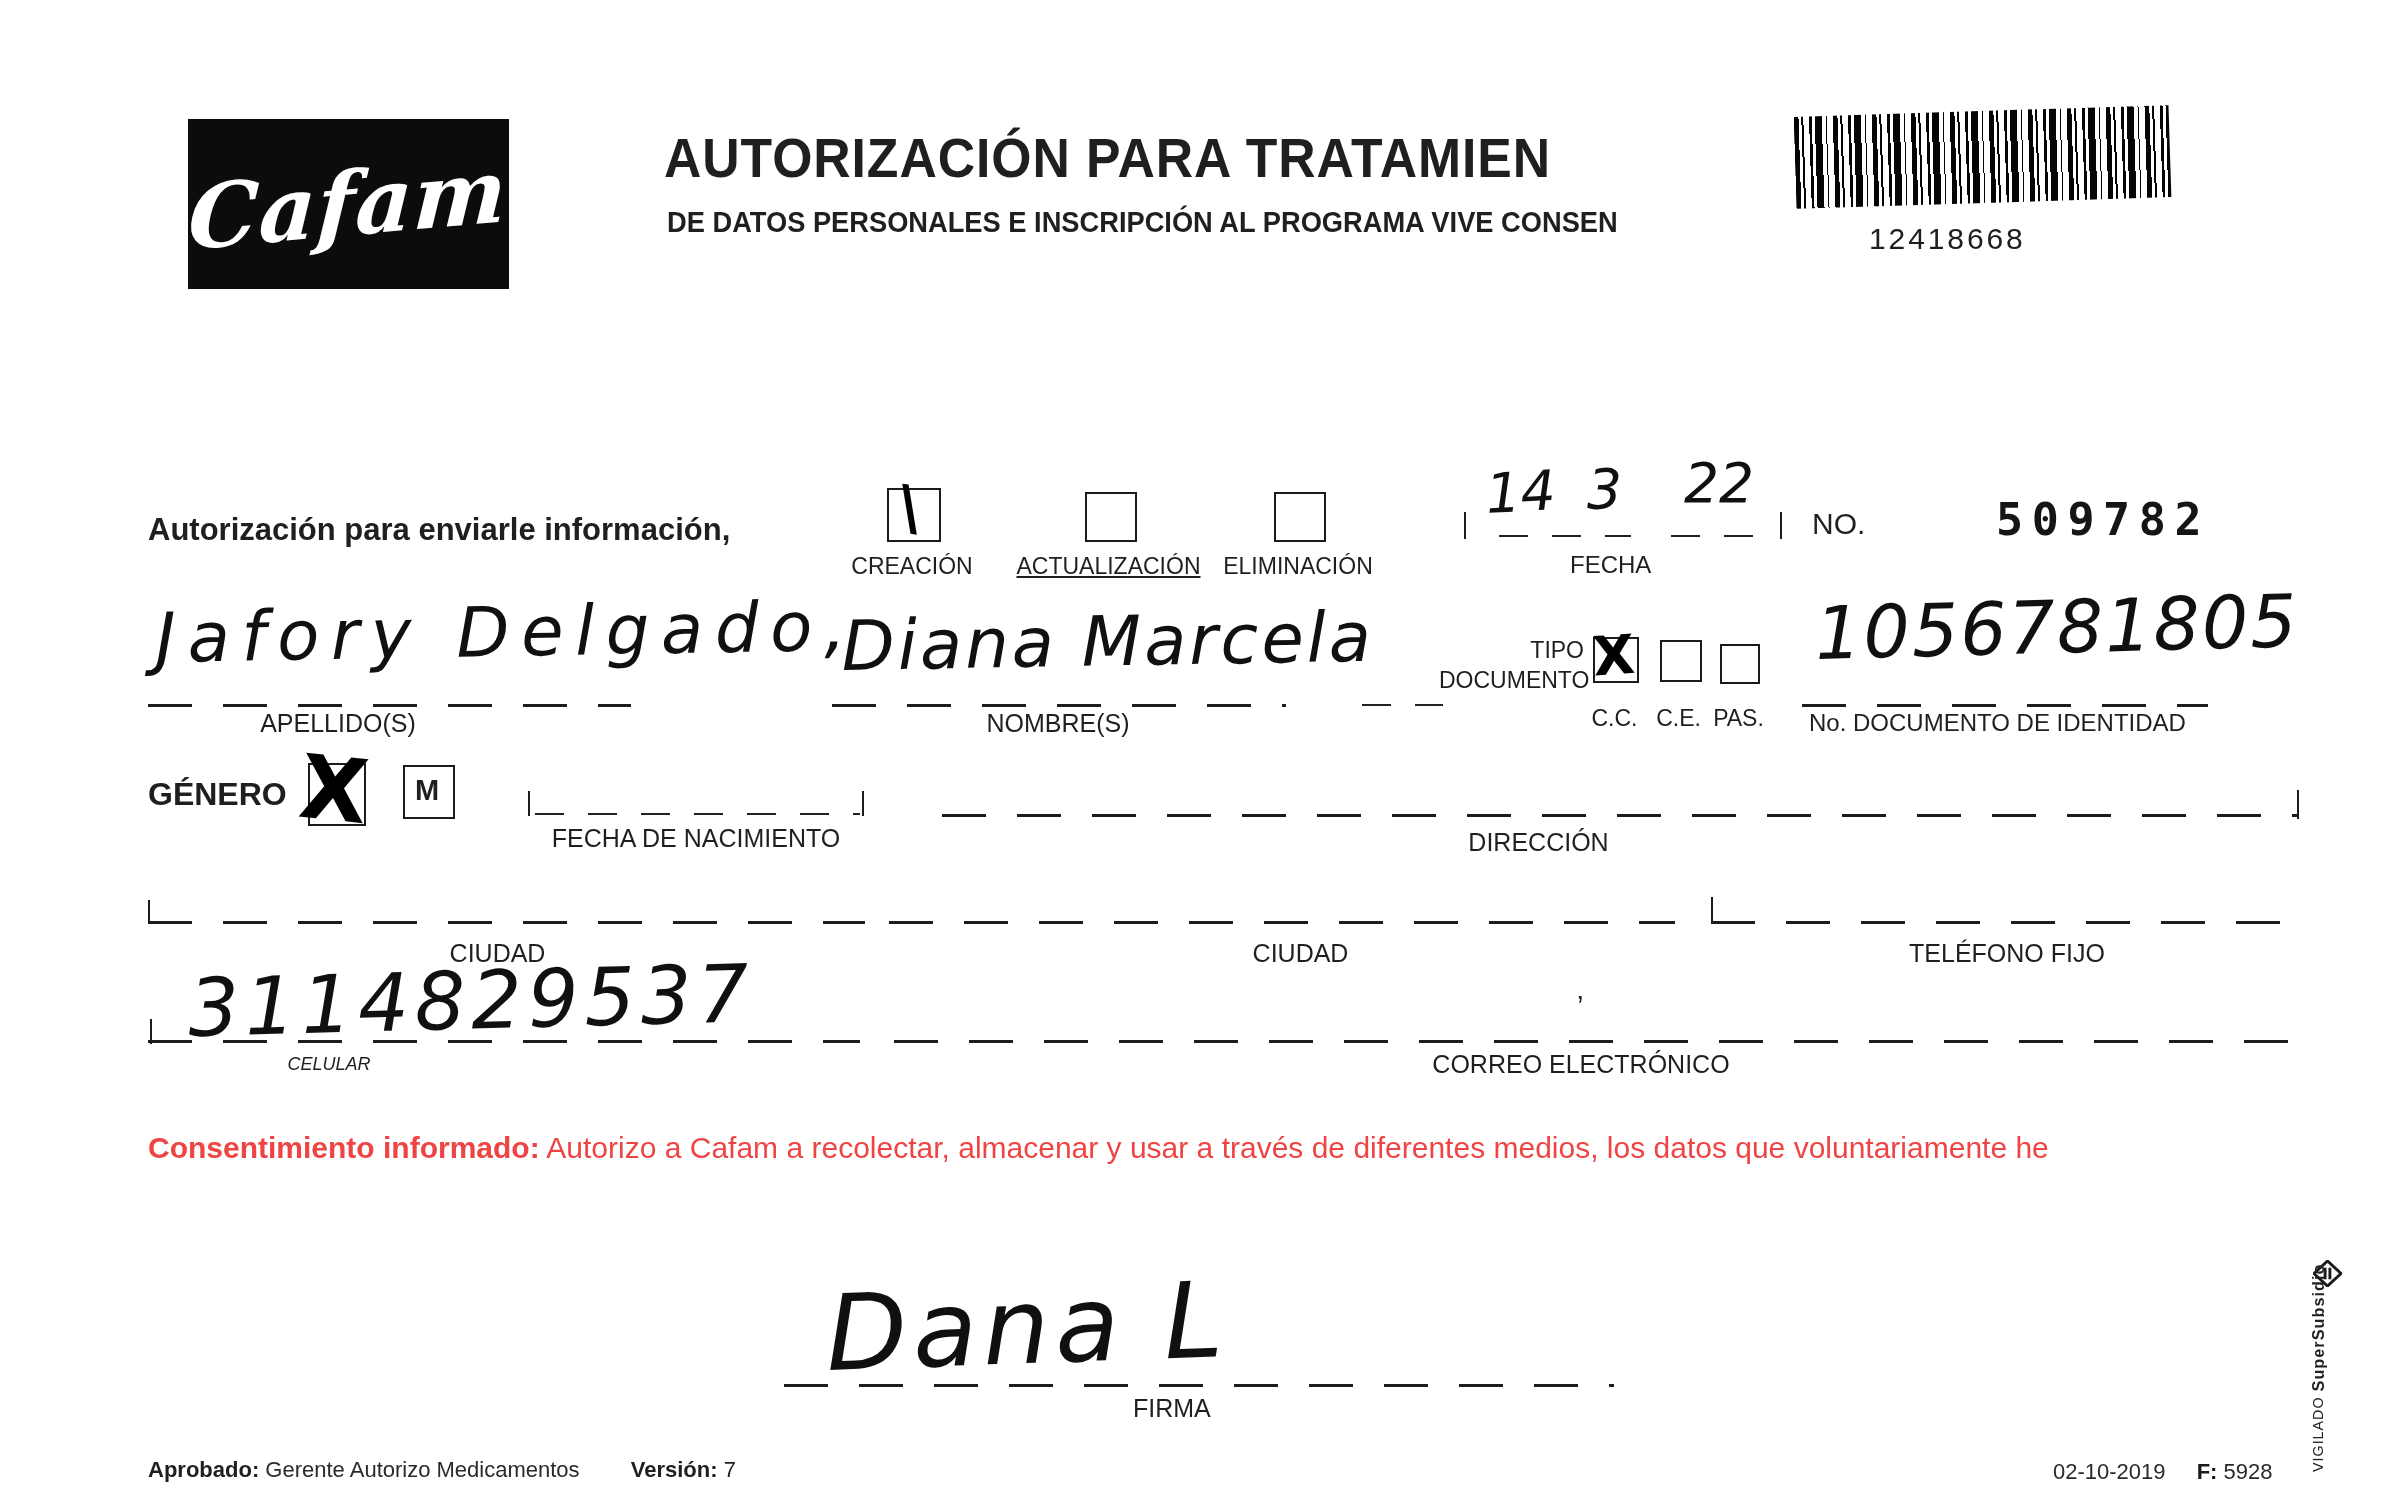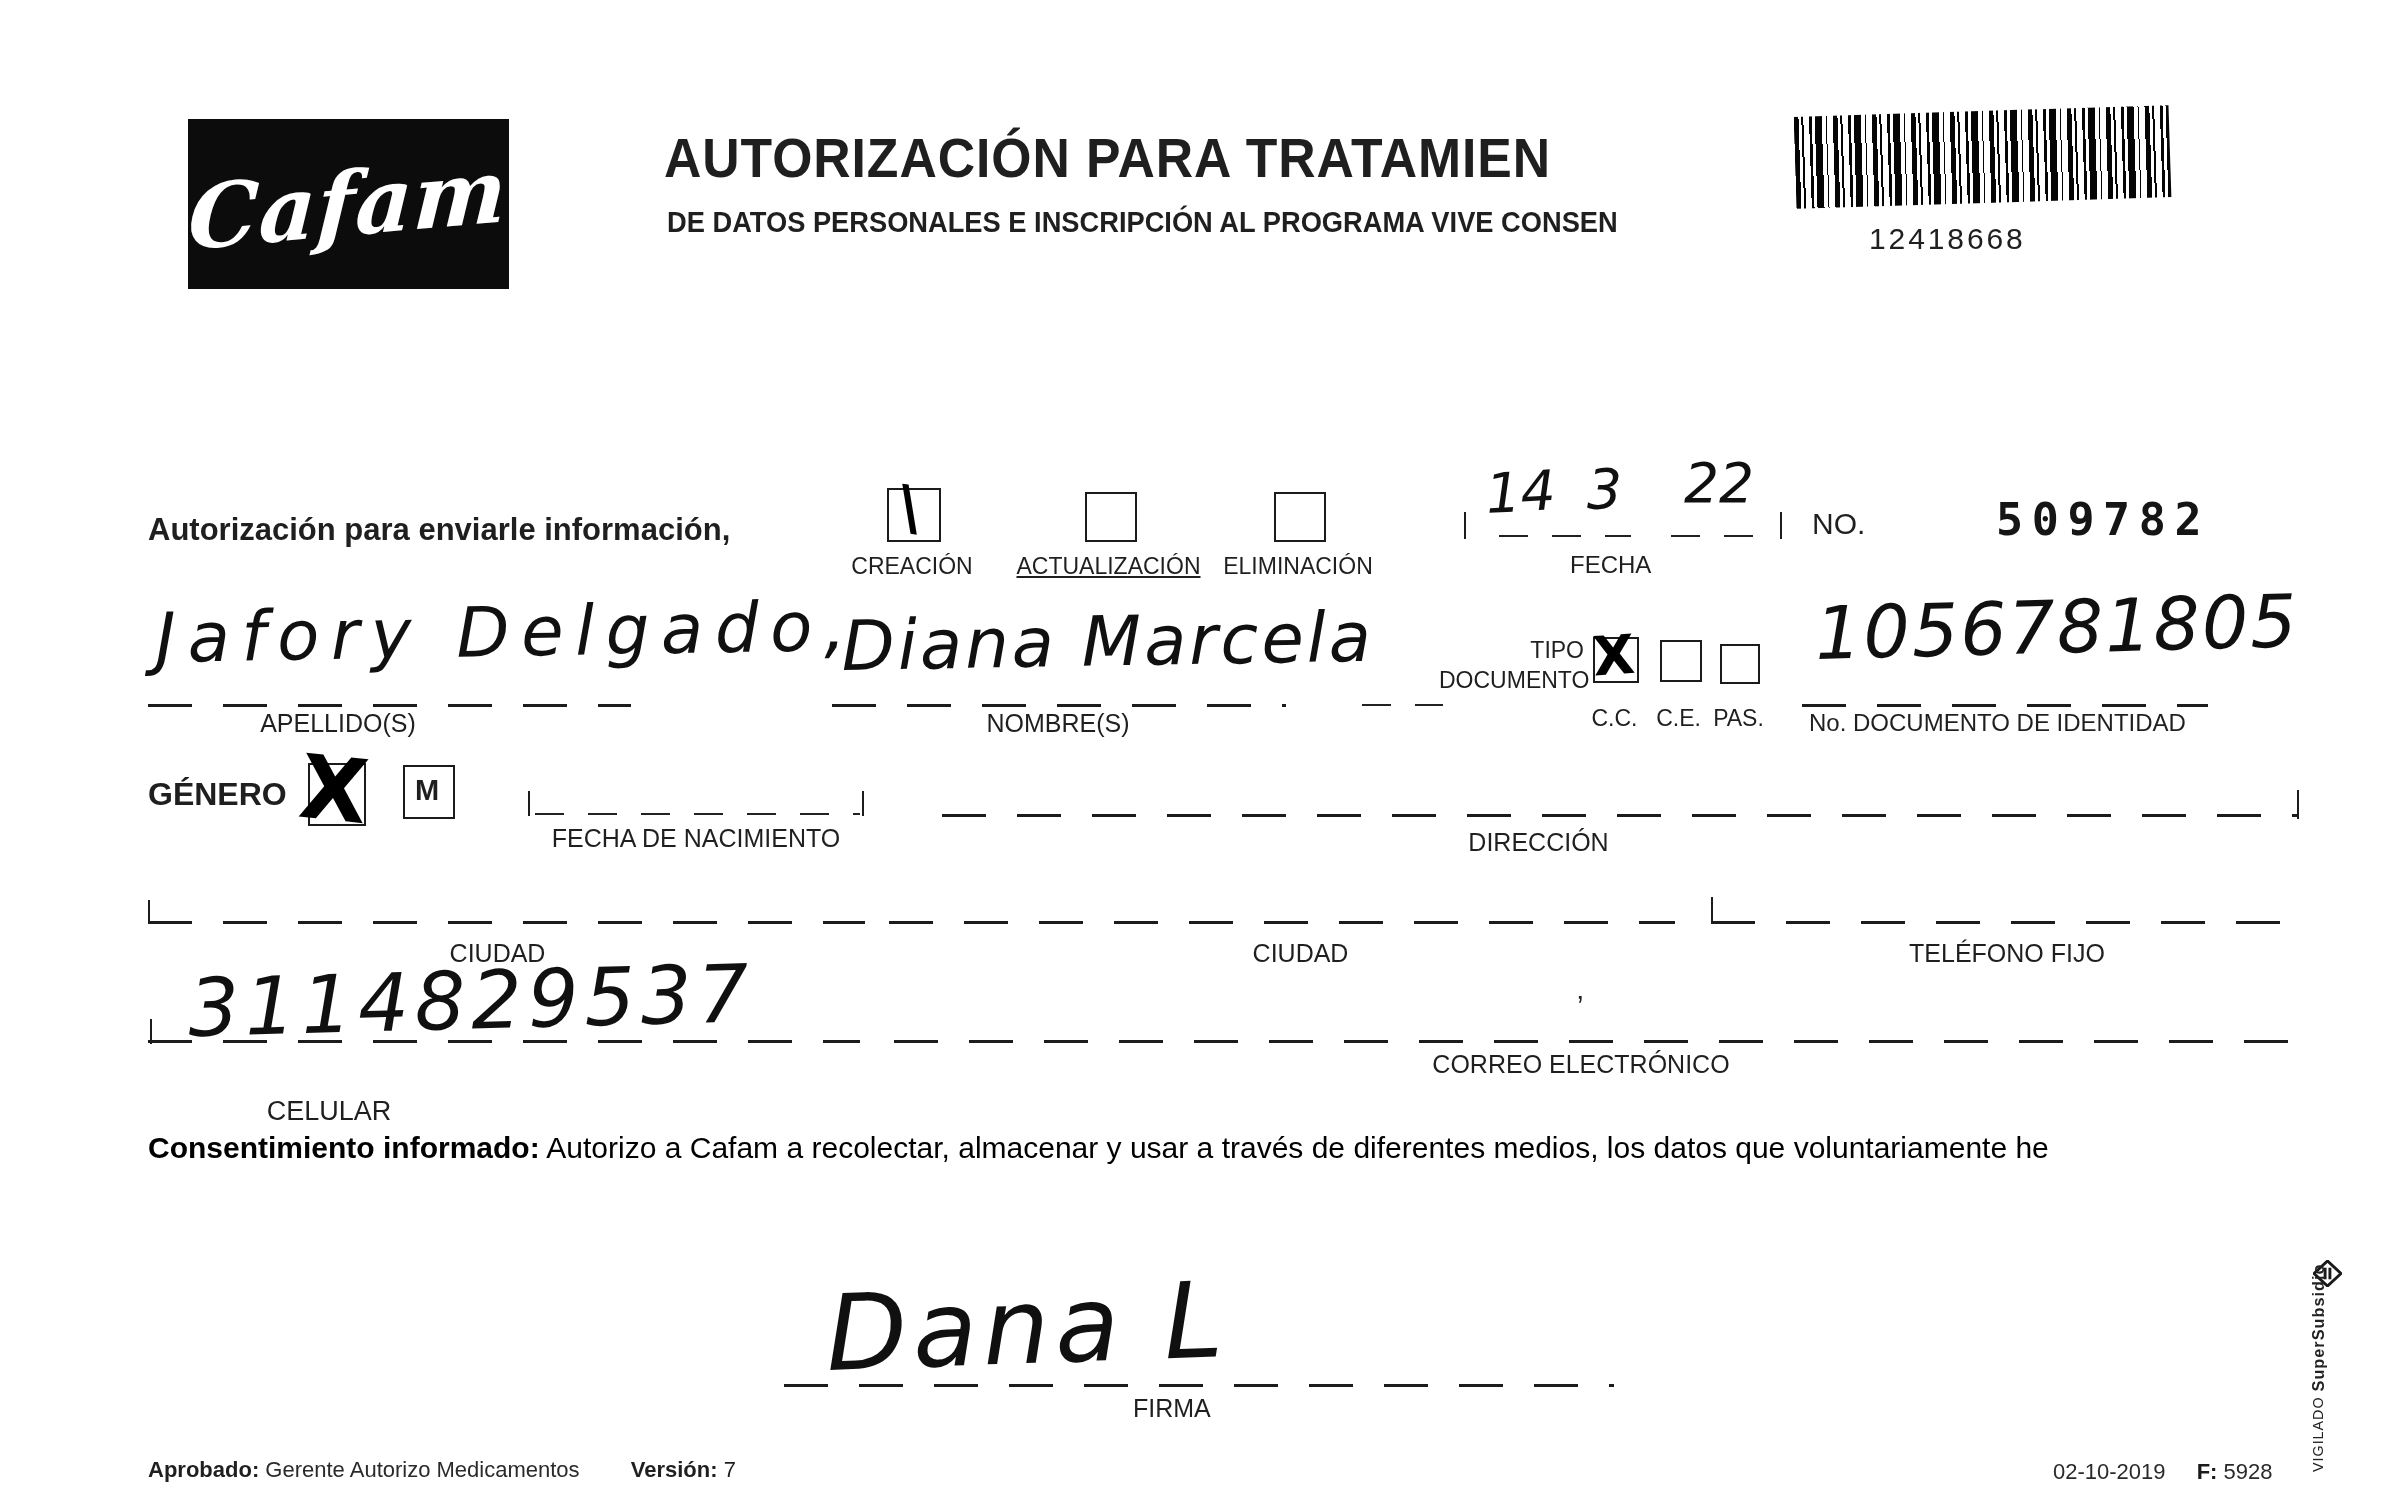--- a/index.html
+++ b/index.html
@@ -27,21 +27,21 @@
     font-size:88px; transform:rotate(-5deg) skewX(-8deg); letter-spacing:1px;
   }
   .barcode {
     background-image:repeating-linear-gradient(90deg,
       #050505 0 4.8px, #fff 4.8px 7.6px, #050505 7.6px 9.6px, #fff 9.6px 15.3px,
       #050505 15.3px 18px, #fff 18px 21px, #050505 21px 28px, #fff 28px 32px,
       #050505 32px 33px, #fff 33px 39px);
     transform:rotate(-1.8deg);
   }
   .stamp { font-family:"DejaVu Sans Mono", monospace; font-weight:bold; letter-spacing:8.6px; color:#151515; }
-  .consent { font-size:30px; line-height:43px; color:#000000; }
+  .consent { font-size:30px; line-height:43px; color:#ef4444; }
   .vertical {
     writing-mode:vertical-rl; transform:rotate(180deg); white-space:nowrap;
     font-size:14.3px; color:#222; letter-spacing:1px;
   }
 </style>
 </head>
 <body>
 
 <div class="page">
 
@@ -127,21 +127,21 @@
   <div class="abs dashline" style="left:889px; top:921px; width:786px;"></div>
   <div class="abs lbl ctr" style="left:1224px; top:939px; width:153px; font-size:25px;">CIUDAD</div>
 
   <div class="abs tick" style="left:1711px; top:897px; height:25px;"></div>
   <div class="abs dashline" style="left:1711px; top:921px; width:587px;"></div>
   <div class="abs lbl ctr" style="left:1902px; top:939px; width:210px; font-size:25px;">TELÉFONO FIJO</div>
 
   <div class="abs hand" style="left:187px; top:962px; font-size:80px; letter-spacing:5.7px; transform:rotate(-1.5deg);">3114829537</div>
   <div class="abs tick" style="left:150px; top:1019px; height:25px;"></div>
   <div class="abs dashline" style="left:148px; top:1040px; width:712px;"></div>
-  <div class="abs lbl ctr" style="left:250px; top:1096px; width:158px; font-size:27px;">CELULAR</div>
+  <div class="abs lbl ctr" style="left:250px; top:1054px; width:158px; font-size:18px;font-style:italic;">CELULAR</div>
 
   <div class="abs dashline" style="left:894px; top:1040px; width:1403px;"></div>
   <div class="abs lbl" style="left:1577px; top:990px; font-size:29px;">’</div>
   <div class="abs lbl ctr" style="left:1432px; top:1050px; width:298px; font-size:25px;">CORREO ELECTRÓNICO</div>
 
   <p class="abs consent" style="left:148px; top:1126px; width:2156px; margin:0;">
     <b>Consentimiento informado:</b><span> Autorizo a Cafam a recolectar, almacenar y usar a través de diferentes medios, los datos que voluntariamente he</span><br>
   </p>
 
   <div class="abs hand" style="left:824px; top:1273px; font-size:105px; letter-spacing:5.7px; transform:rotate(-2deg);">Dana L</div>

